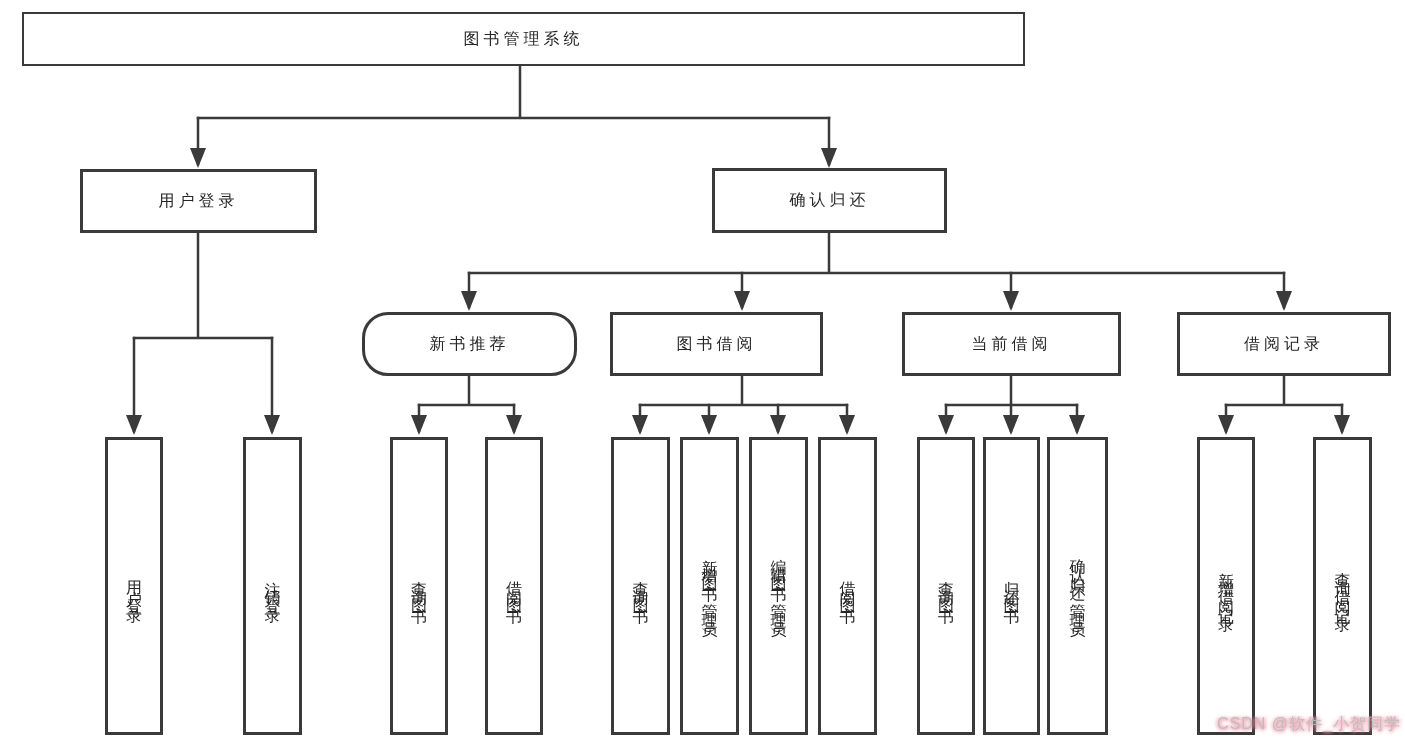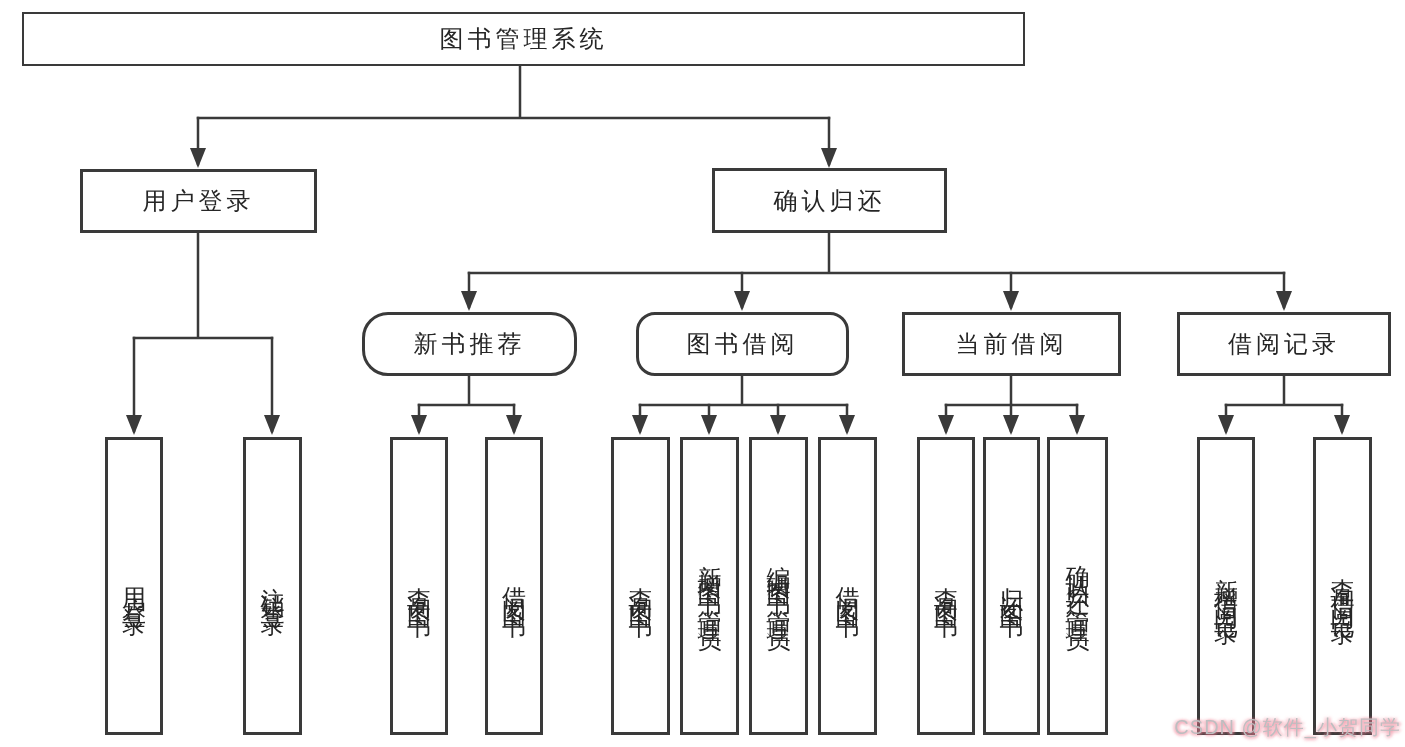--- a/index.html
+++ b/index.html
@@ -18,39 +18,39 @@
   }
   .node {
     position: absolute;
     box-sizing: border-box;
     background: #ffffff;
     border: 3px solid #3a3a3a;
     display: flex;
     align-items: center;
     justify-content: center;
     color: #262626;
-    font-size: 24px;
+    font-size: 16px;
     letter-spacing: 4px;
     white-space: nowrap;
     z-index: 2;
   }
   .node.root { border-width: 2px; }
   .node.v {
     writing-mode: vertical-rl;
     text-orientation: mixed;
     letter-spacing: 9px;
     white-space: normal;
     line-height: 1;
   }
   .watermark {
     position: absolute;
     right: 4px;
     top: 714px;
     z-index: 10;
-    font-size: 20px;
+    font-size: 16px;
     letter-spacing: 1px;
     color: #bdbec0;
     text-shadow: 2px 0 3px rgba(240,130,150,0.75),
                 -2px 0 3px rgba(240,130,150,0.55),
                  0 2px 3px rgba(240,130,150,0.55);
   }
 </style>
 </head>
 <body>
 
@@ -105,21 +105,21 @@
       </g>
     </g>
   </svg>
 
   <div class="node root" style="left:22px; top:12px; width:1003px; height:54px;">图书管理系统</div>
 
   <div class="node" style="left:80px; top:169px; width:237px; height:64px;">用户登录</div>
   <div class="node" style="left:712px; top:168px; width:235px; height:65px;">确认归还</div>
 
   <div class="node" style="left:362px; top:312px; width:215px; height:64px;border-radius:26px;">新书推荐</div>
-  <div class="node" style="left:636px; top:312px; width:213px; height:64px;border-radius:19px;">图书借阅</div>
+  <div class="node" style="left:610px; top:312px; width:213px; height:64px;">图书借阅</div>
   <div class="node" style="left:902px; top:312px; width:219px; height:64px;">当前借阅</div>
   <div class="node" style="left:1177px; top:312px; width:214px; height:64px;">借阅记录</div>
 
   <div class="node v" style="left:105px; top:437px; width:58px; height:298px;">用户登录</div>
   <div class="node v" style="left:243px; top:437px; width:59px; height:298px;">注销登录</div>
 
   <div class="node v" style="left:390px; top:437px; width:58px; height:298px;">查询图书</div>
   <div class="node v" style="left:485px; top:437px; width:58px; height:298px;">借阅图书</div>
 
   <div class="node v" style="left:611px; top:437px; width:59px; height:298px;">查询图书</div>

